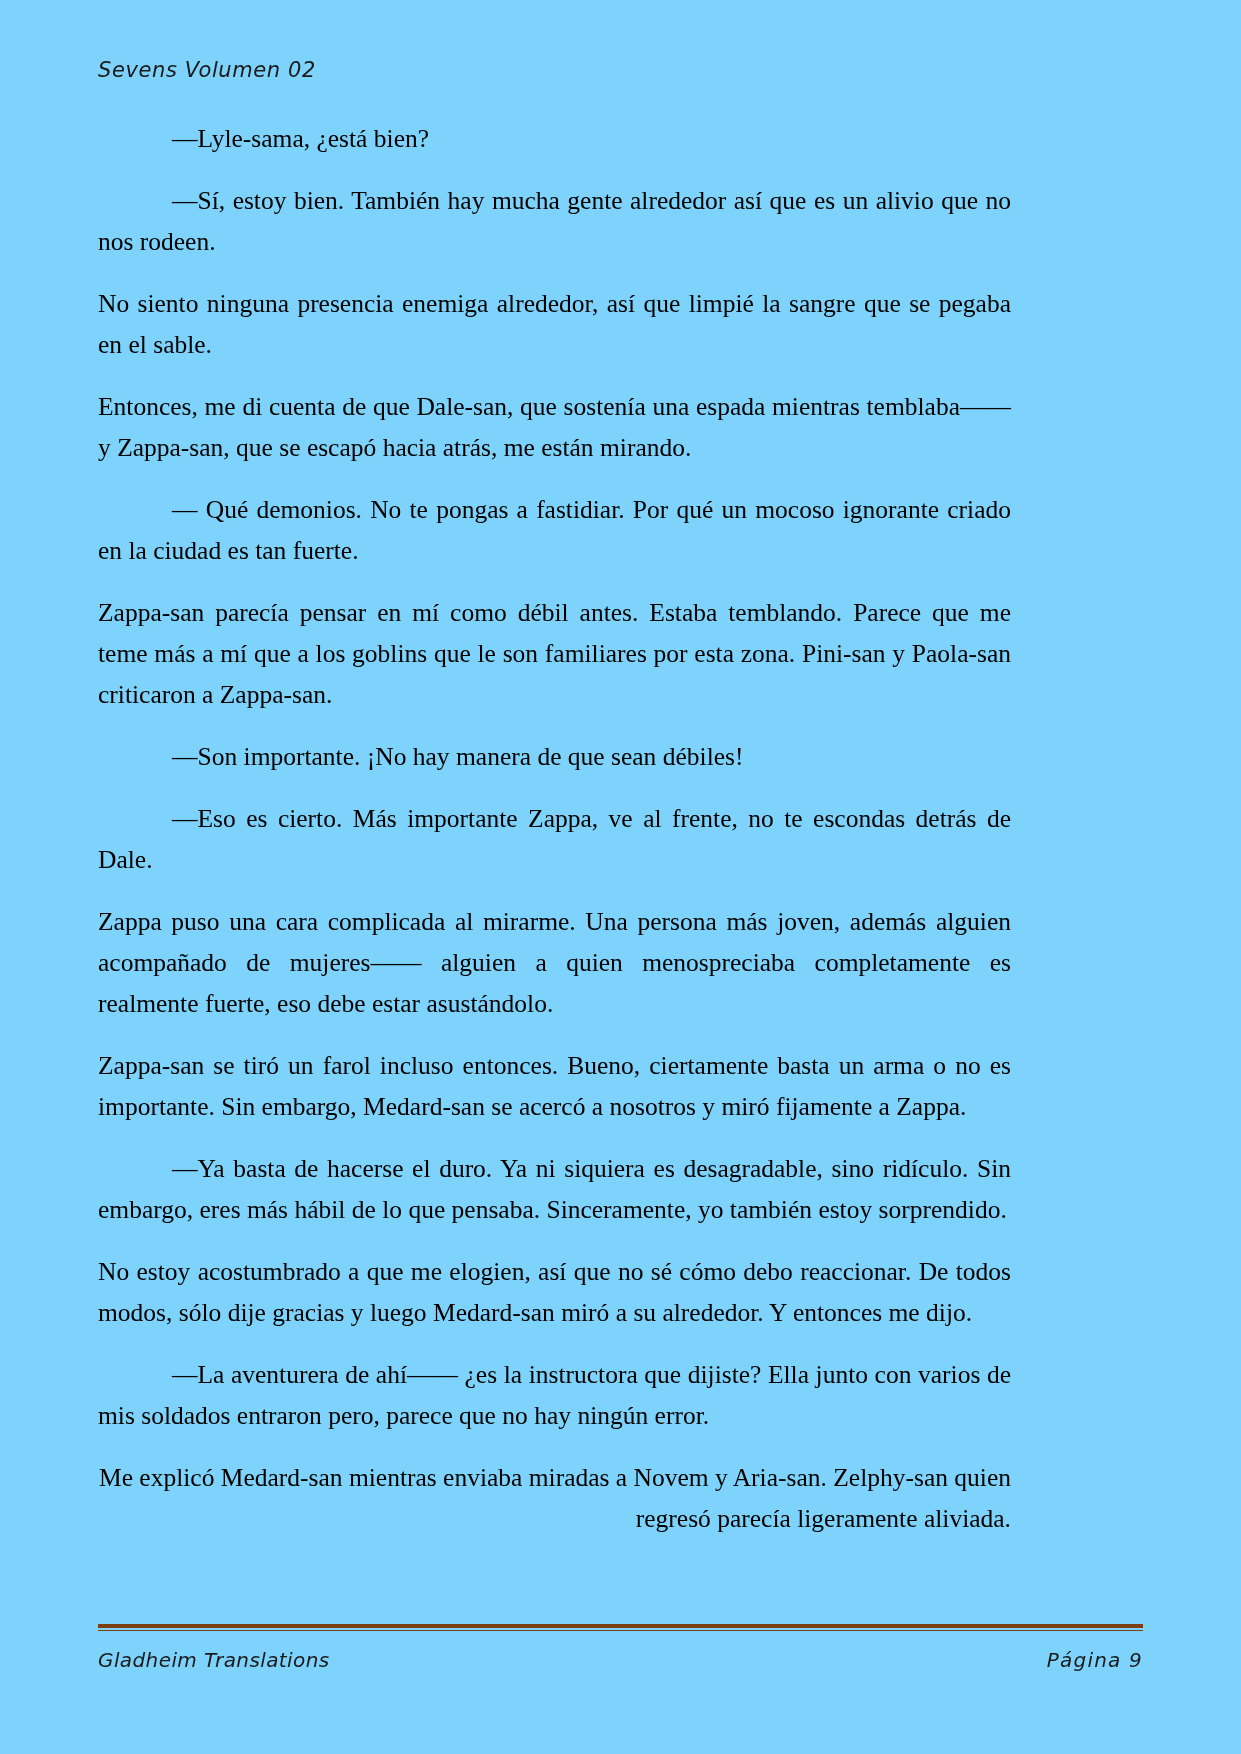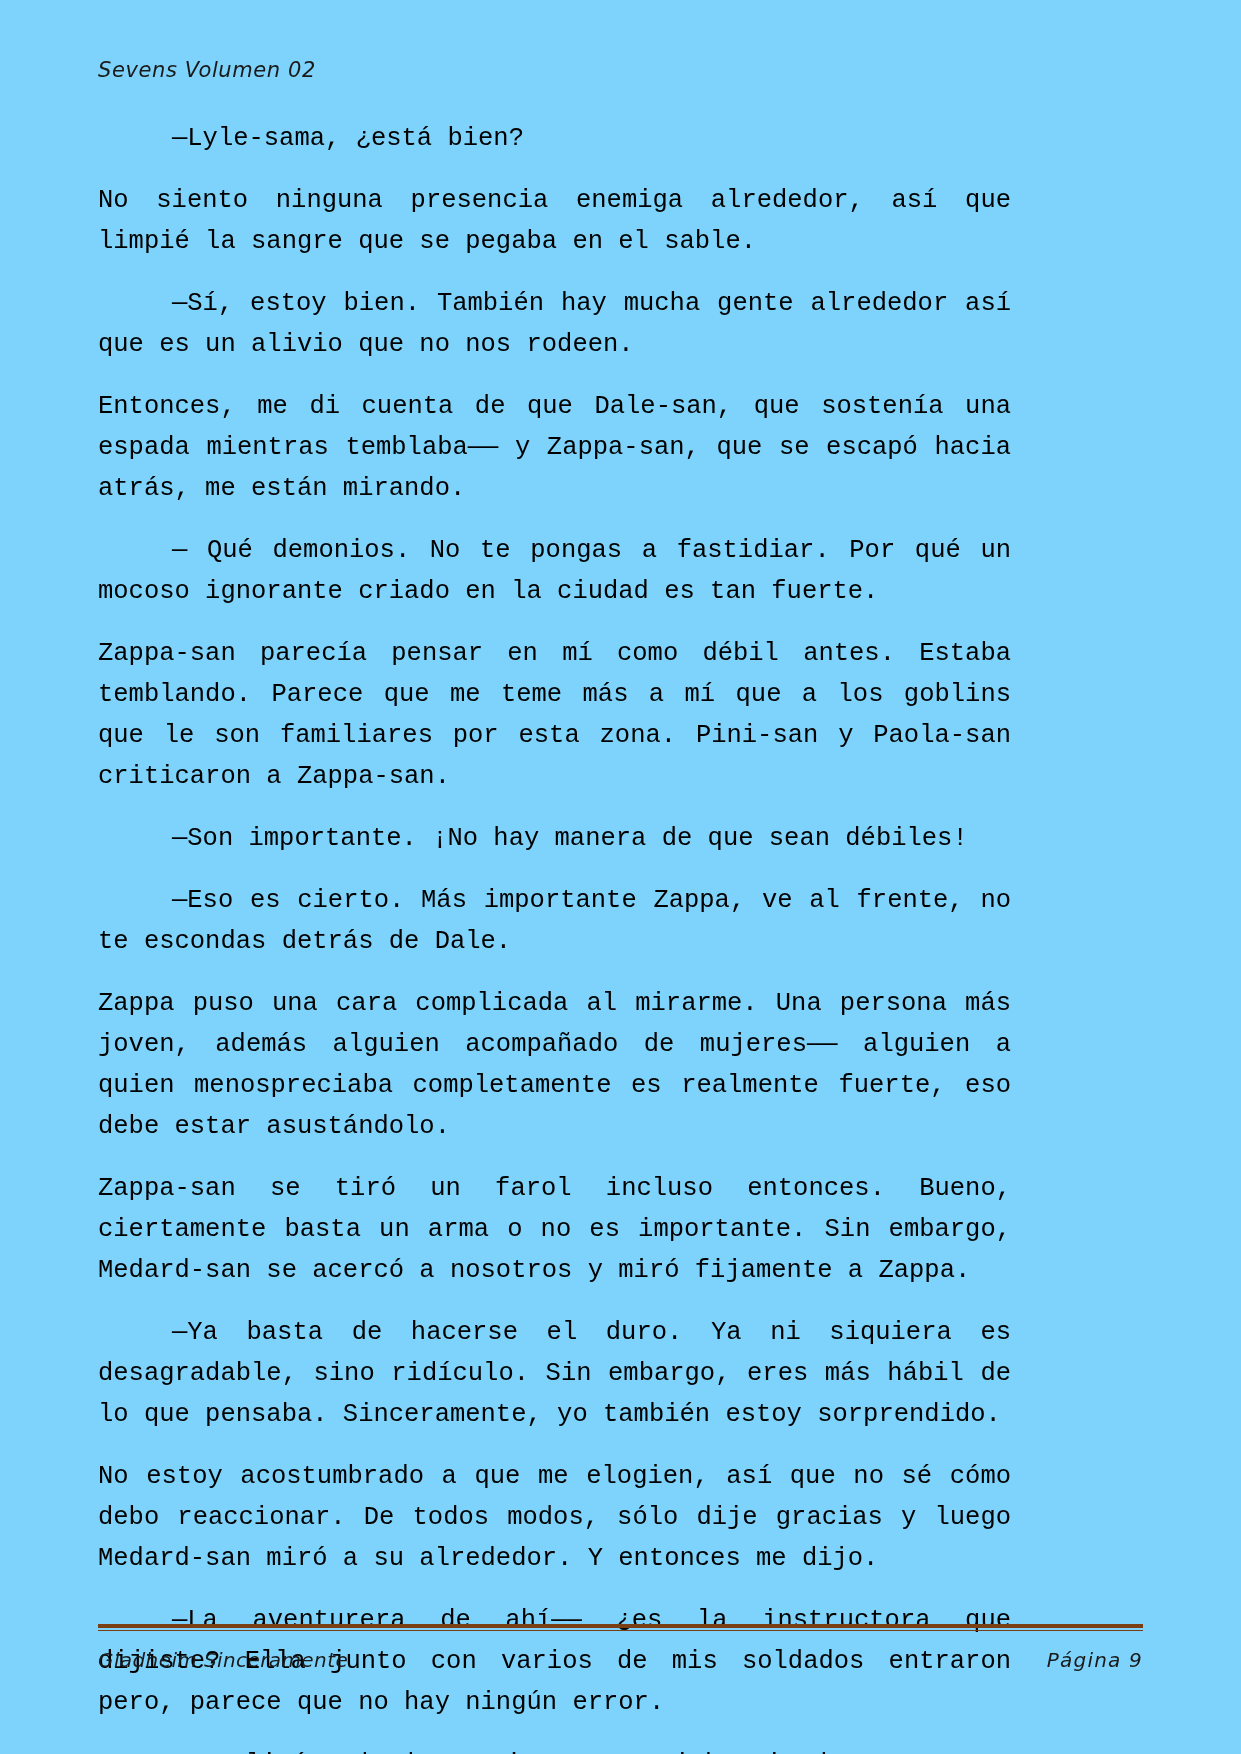--- a/index.html
+++ b/index.html
@@ -41,21 +41,21 @@
 
   
   .content {
     position: absolute;
     top: 118px;
     left: 98px;
     width: 913px;
   }
   .para {
     margin: 0 0 21px 0;
-    font-family: Liberation Mono, monospace;
+    font-family: Liberation Serif, serif;
     font-size: 25.5px;
     line-height: 41px;
     text-align: justify;
     text-justify: inter-word;
     color: #000000;
     hyphens: none;
   }
   .para.indent {
     text-indent: 74px;
   }
@@ -103,36 +103,36 @@
 <body>
 
 <div class="page" style="background: #7dd3fc;">
 
   <div class="page-header">
     <div class="header-title">Sevens Volumen 02</div>
   </div>
 
   <div class="content">
       <p class="para indent">—Lyle-sama, ¿está bien?</p>
+      <p class="para indent">—Sí, estoy bien. También hay mucha gente alrededor así que es un alivio que no nos rodeen.</p>
       <p class="para">No siento ninguna presencia enemiga alrededor, así que limpié la sangre que se pegaba en el sable.</p>
-      <p class="para indent">—Sí, estoy bien. También hay mucha gente alrededor así que es un alivio que no nos rodeen.</p>
       <p class="para">Entonces, me di cuenta de que Dale-san, que sostenía una espada mientras temblaba—— y Zappa-san, que se escapó hacia atrás, me están mirando.</p>
       <p class="para indent">— Qué demonios. No te pongas a fastidiar. Por qué un mocoso ignorante criado en la ciudad es tan fuerte.</p>
       <p class="para">Zappa-san parecía pensar en mí como débil antes. Estaba temblando. Parece que me teme más a mí que a los goblins que le son familiares por esta zona. Pini-san y Paola-san criticaron a Zappa-san.</p>
       <p class="para indent">—Son importante. ¡No hay manera de que sean débiles!</p>
       <p class="para indent">—Eso es cierto. Más importante Zappa, ve al frente, no te escondas detrás de Dale.</p>
       <p class="para">Zappa puso una cara complicada al mirarme. Una persona más joven, además alguien acompañado de mujeres—— alguien a quien menospreciaba completamente es realmente fuerte, eso debe estar asustándolo.</p>
       <p class="para">Zappa-san se tiró un farol incluso entonces. Bueno, ciertamente basta un arma o no es importante. Sin embargo, Medard-san se acercó a nosotros y miró fijamente a Zappa.</p>
       <p class="para indent">—Ya basta de hacerse el duro. Ya ni siquiera es desagradable, sino ridículo. Sin embargo, eres más hábil de lo que pensaba. Sinceramente, yo también estoy sorprendido.</p>
       <p class="para">No estoy acostumbrado a que me elogien, así que no sé cómo debo reaccionar. De todos modos, sólo dije gracias y luego Medard-san miró a su alrededor. Y entonces me dijo.</p>
       <p class="para indent">—La aventurera de ahí—— ¿es la instructora que dijiste? Ella junto con varios de mis soldados entraron pero, parece que no hay ningún error.</p>
       <p class="para last">Me explicó Medard-san mientras enviaba miradas a Novem y Aria-san. Zelphy-san quien regresó parecía ligeramente aliviada.</p>
     </div>
 
   <div class="page-footer">
     <div class="footer-rule" style="border-top-color: rgb(123, 63, 20); border-bottom-color: rgb(123, 63, 20);"></div>
     <div class="footer-row">
-      <div class="footer-left">Gladheim Sinceramente</div>
+      <div class="footer-left">Gladheim Translations</div>
       <div class="footer-right">Página 9</div>
     </div>
   </div>
 
 </div>
 
 </body></html>

